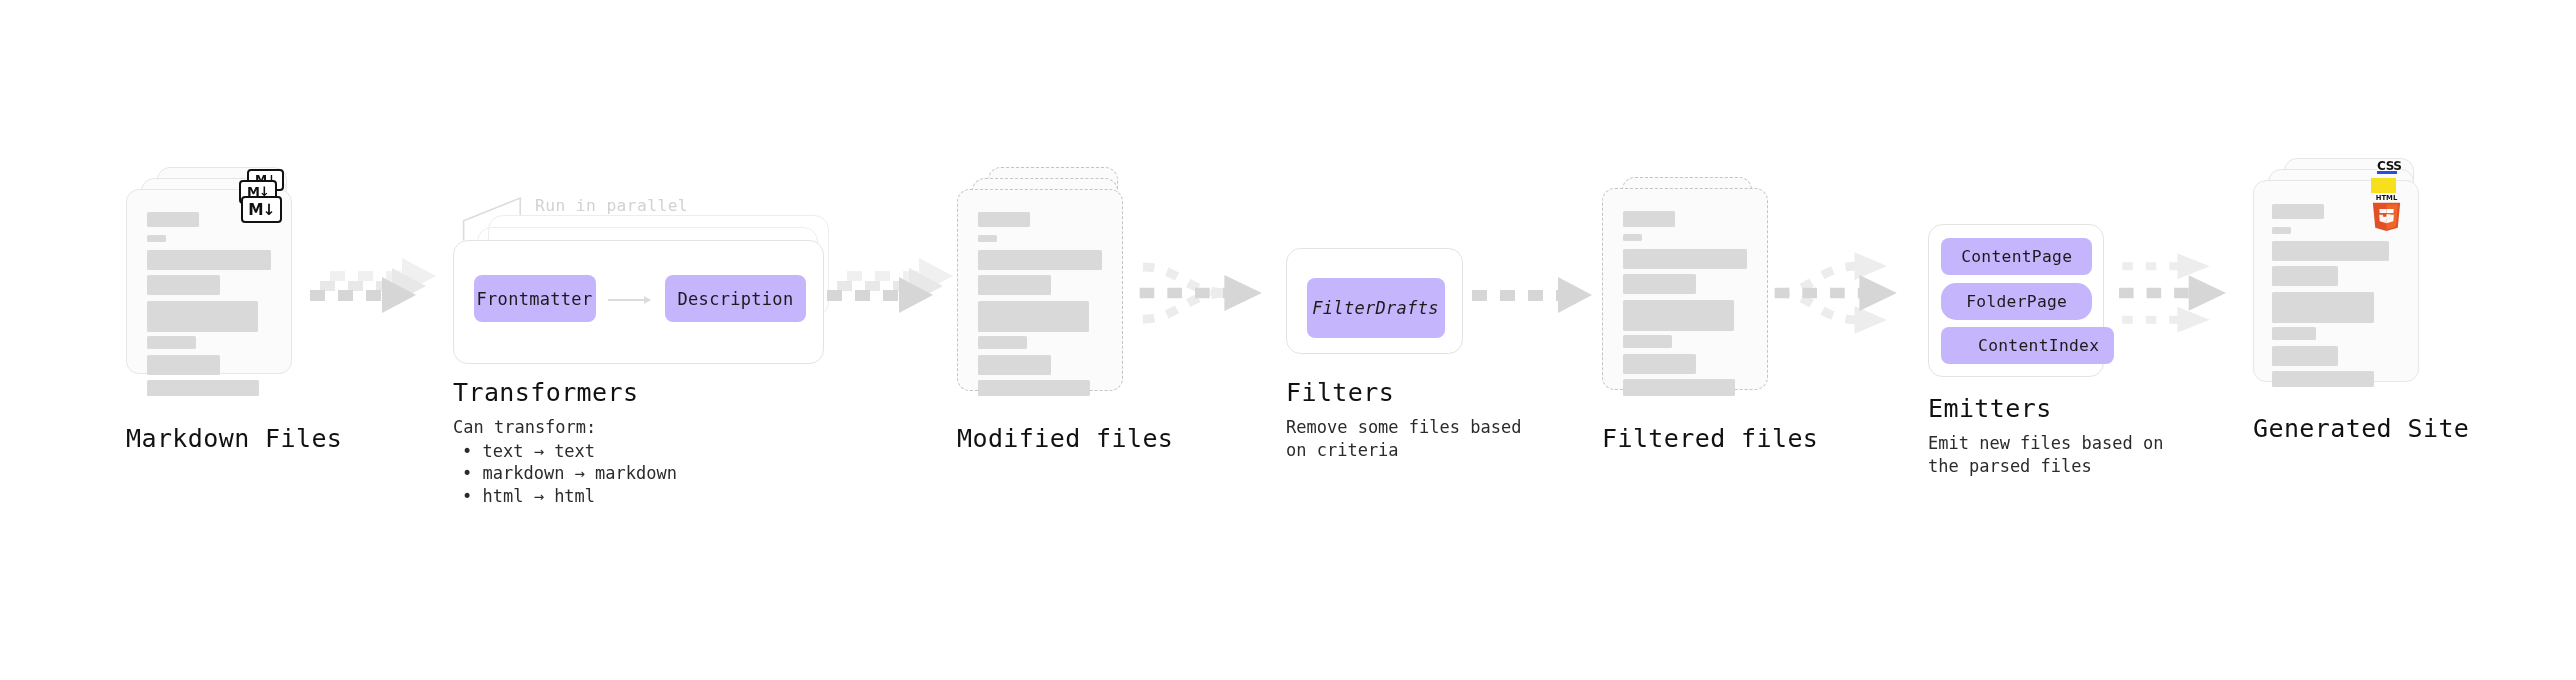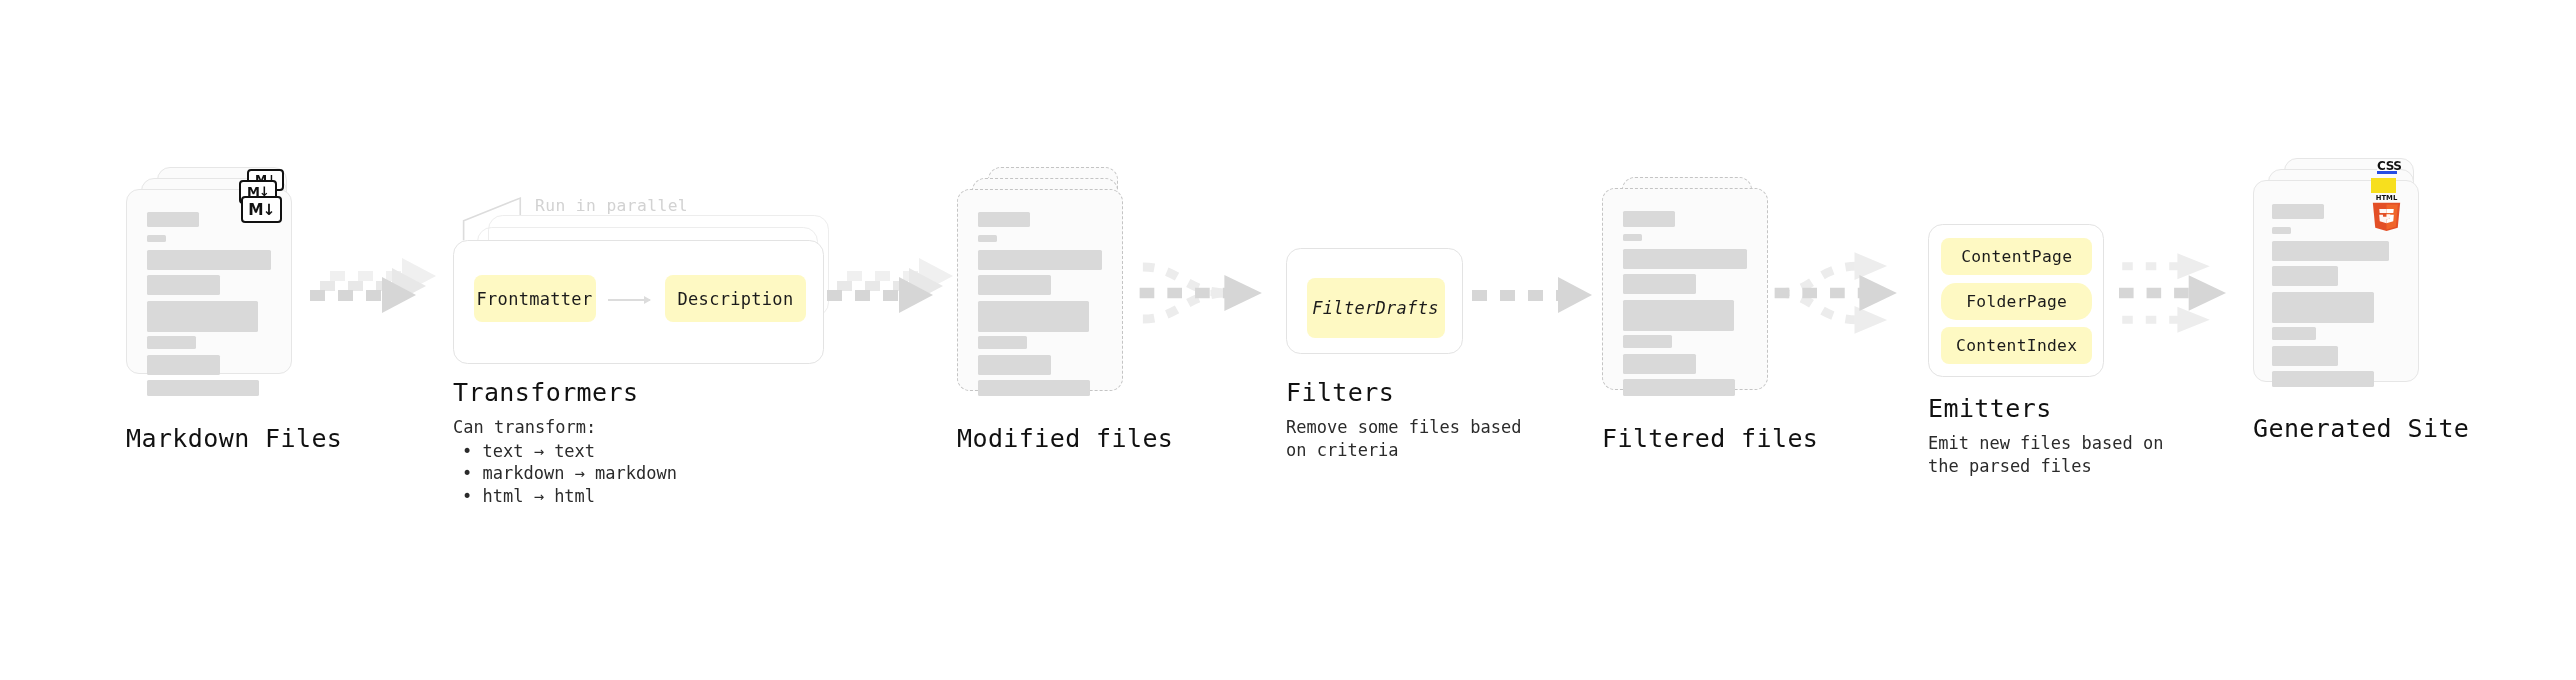--- a/index.html
+++ b/index.html
@@ -49,21 +49,21 @@
     font-weight:bold;font-size:12px;color:#111;line-height:9.8px;letter-spacing:-0.4px;
   }
 
   
   .panel{
     position:absolute;border:1.6px solid #e3e3e3;border-radius:14.6px;
     background:#ffffff;box-sizing:border-box;
   }
   .panel.ghost{background:transparent;border-color:#ededed;}
   .pill{
-    position:absolute;background:#fef9c3;border-radius:8.1px;
+    position:absolute;background:#c4b5fd;border-radius:8.1px;
     display:flex;align-items:center;justify-content:center;
     font-size:17px;color:#1b1b1b;letter-spacing:0.3px;white-space:nowrap;
   }
   .pill.ghost{background:#ebebeb;}
   .pill.ghost2{background:#e4e4e4;}
 
   
   .inner-arrow{position:absolute;height:1.6px;background:#dcdcdc;}
   .inner-arrow:after{
     content:"";position:absolute;right:-0.8px;top:-3.3px;
@@ -232,21 +232,21 @@
       <polygon points="100,10 140,27 100,44" fill="#ededed"></polygon>
       <polygon points="100,76 140,93 100,110" fill="#ededed"></polygon>
       <path d="M2,60 L112,60" fill="none" stroke="#d6d6d6" stroke-width="13" stroke-dasharray="18 16" stroke-linecap="butt"></path>
       <polygon points="106,38 152,60 106,82" fill="#d6d6d6"></polygon>
     </svg>
   </div>
 
   <div class="panel" style="left:1928px;top:224px;width:176px;height:153px;">
     <div class="pill" style="left:12.2px;top:13px;width:151px;height:37px;font-size:16.3px;">ContentPage</div>
     <div class="pill" style="left:12.2px;top:58px;width:151px;height:37px;font-size:16.3px;border-radius:15px;">FolderPage</div>
-    <div class="pill" style="left:12.2px;top:102px;width:151px;height:37px;font-size:16.3px;">ContentIndex</div>
+    <div class="pill" style="left:12.2px;top:102px;width:151px;height:37px;font-size:16.3px;padding-left:22px;">ContentIndex</div>
   </div>
   <div class="abs stage-title" style="left:1928px;top:394px;">Emitters</div>
   <div class="abs stage-caption" style="left:1928px;top:432px;">Emit new files based on
 the parsed files</div>
 
   <div class="abs" style="left:2119px;top:244px;">
     <svg width="154" height="98" viewBox="0 0 190 120">
       <path d="M4,27 L78,27" fill="none" stroke="#ededed" stroke-width="10" stroke-dasharray="13 16" stroke-linecap="butt"></path>
       <polygon points="72,11 112,27 72,43" fill="#ededed"></polygon>
       <path d="M4,93 L78,93" fill="none" stroke="#ededed" stroke-width="10" stroke-dasharray="13 16" stroke-linecap="butt"></path>

